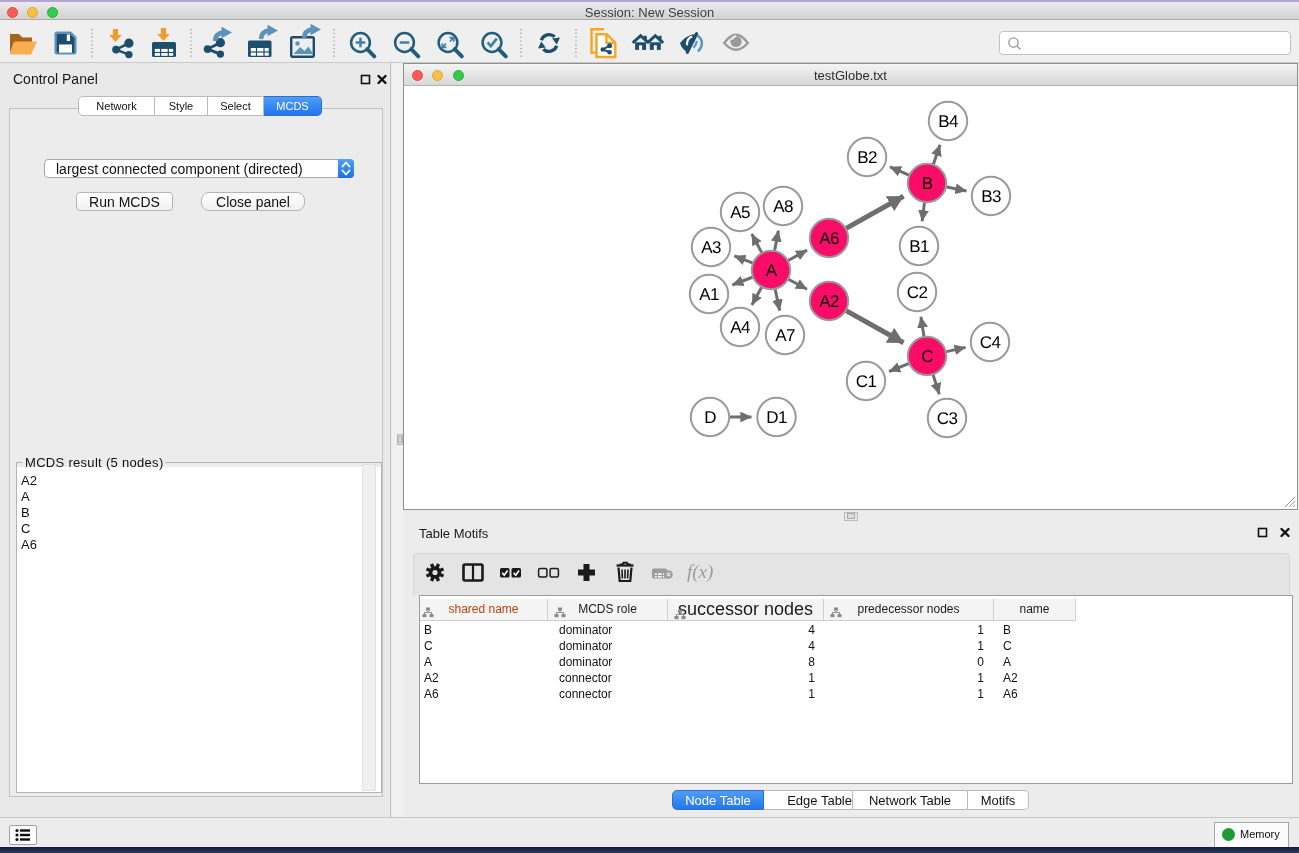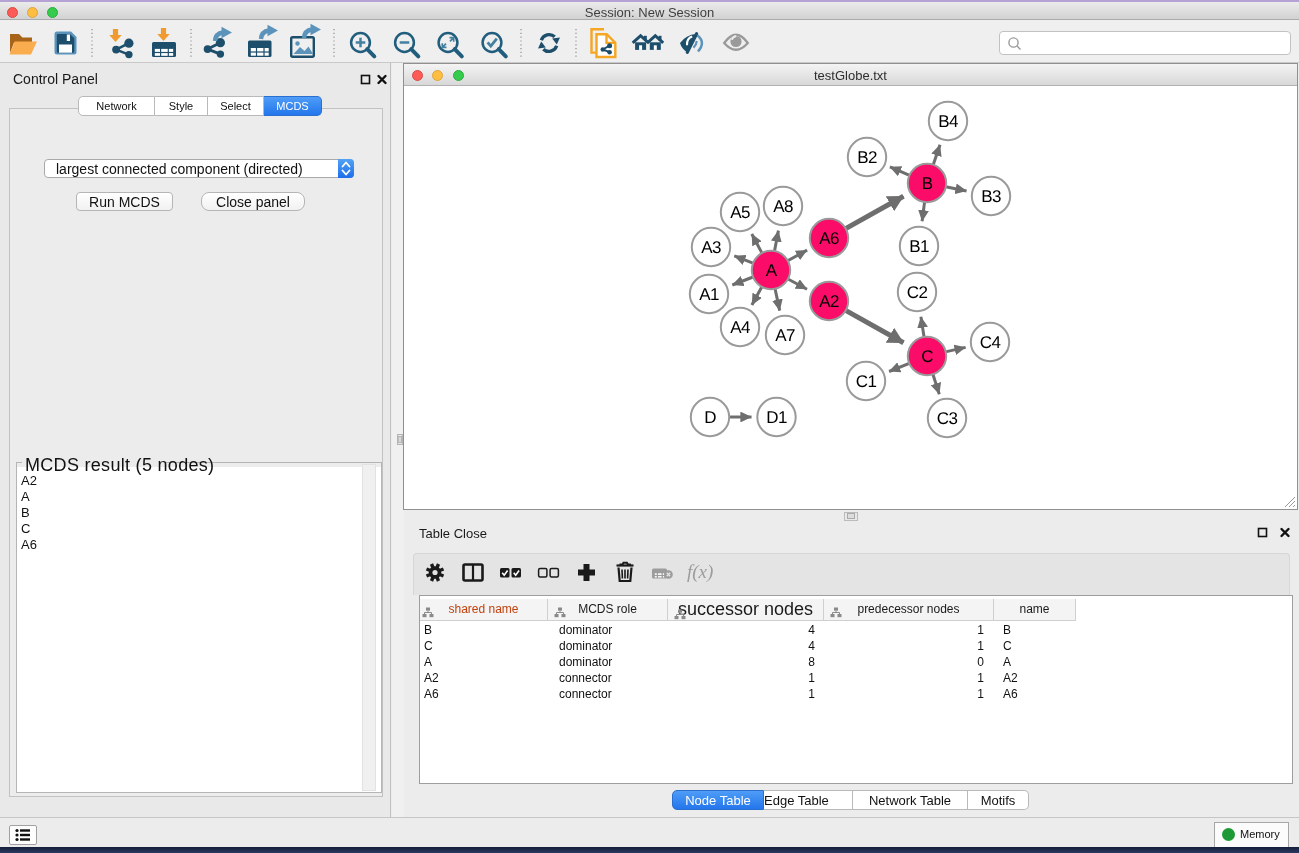--- a/index.html
+++ b/index.html
@@ -148,21 +148,21 @@
   <div class="abs" style="left:76px;top:129px;width:97px;height:19px;background:linear-gradient(#ffffff,#f1f1f1);border:1px solid #b5b5b5;border-radius:4px;text-align:center;line-height:18px;font-size:14px;color:#111;">Run MCDS</div>
   <div class="abs" style="left:201px;top:129px;width:104px;height:19px;background:linear-gradient(#ffffff,#f1f1f1);border:1px solid #b5b5b5;border-radius:8px;text-align:center;line-height:18px;font-size:14px;color:#111;">Close panel</div>
 
   <div class="abs" style="left:16px;top:399px;width:366px;height:331px;border:1px solid #b5b5b5;border-top:none;"></div>
   <div class="abs" style="left:16px;top:399px;width:6px;height:1px;background:#b5b5b5;"></div>
   <div class="abs" style="left:165px;top:399px;width:217px;height:1px;background:#b5b5b5;"></div>
   <div class="abs" style="left:17px;top:404px;width:364px;height:325px;background:#fff;">
     <div style="position:absolute;left:4px;top:6px;font-size:13px;color:#111;line-height:16px;">A2<br>A<br>B<br>C<br>A6</div>
     <div style="position:absolute;right:5px;top:-3px;bottom:1px;width:14px;background:#f0f0f0;border:1px solid #e2e2e2;"></div>
   </div>
-  <div class="abs" style="left:25px;top:392px;font-size:18px;letter-spacing:0.3px;color:#111;">MCDS result (5 nodes)</div>
+  <div class="abs" style="left:25px;top:392px;font-size:13px;letter-spacing:0.3px;color:#111;">MCDS result (5 nodes)</div>
 </div>
 
 <div class="abs" style="left:392px;top:63px;width:12px;height:754px;background:#f0f0f0;"></div>
 <svg class="abs" style="left:397px;top:434px;" width="6" height="11" viewBox="0 0 6 11">
     <rect x="0.5" y="0.5" width="5" height="10" fill="#e6e6e6" stroke="#b5b5b5"></rect>
     <rect x="1.2" y="2.5" width="3.4" height="6" fill="#d8d8d8" stroke="#adadad" stroke-width="0.8"></rect>
   </svg>
 
 <div class="abs" style="left:403px;top:63px;width:895px;height:447px;background:#fff;border:1px solid #909090;">
   <div class="abs" style="left:0;top:0;right:0;height:22px;background:linear-gradient(#f4f4f4,#d8d8d8);border-bottom:1px solid #b2b2b2;">
@@ -245,21 +245,21 @@
   <svg class="abs" style="right:1px;bottom:1px;" width="12" height="12" viewBox="0 0 12 12">
       <path d="M11 1 L1 11 M11 5 L5 11 M11 9 L9 11" stroke="#9a9a9a" stroke-width="1"></path>
     </svg>
 </div>
 <svg class="abs" style="left:844px;top:512px;" width="14" height="9" viewBox="0 0 14 9">
     <rect x="0.5" y="0.5" width="13" height="8" fill="#e8e8e8" stroke="#bbb"></rect>
     <rect x="3.5" y="1.5" width="7" height="5" fill="#ddd" stroke="#aaa"></rect>
   </svg>
 
 <div class="abs" style="left:404px;top:522px;width:895px;height:295px;background:#ececec;">
-  <div class="abs" style="left:15px;top:4px;font-size:13px;color:#1a1a1a;">Table Close</div>
+  <div class="abs" style="left:15px;top:4px;font-size:13px;color:#1a1a1a;">Table Motifs</div>
   <svg class="abs" style="left:853px;top:5px;" width="34" height="12" viewBox="0 0 34 12">
     <rect x="1.5" y="1.5" width="8" height="8" fill="none" stroke="#111" stroke-width="1.6"></rect>
     <path d="M24.5 2 L31.5 9 M31.5 2 L24.5 9" stroke="#111" stroke-width="2.4" stroke-linecap="round"></path>
   </svg>
   <div class="abs" style="left:9px;top:31px;width:877px;height:42px;background:#e4e4e4;border:1px solid #d6d6d6;border-bottom:none;border-radius:4px 4px 0 0;"></div>
   <svg class="abs" style="left:9px;top:31px;" width="330" height="42" viewBox="0 0 330 42">
 <line x1="24.9" y1="20.7" x2="30.5" y2="23.0" stroke="#1a1a1a" stroke-width="3.4"></line>
       <line x1="23.2" y1="22.4" x2="25.5" y2="28.0" stroke="#1a1a1a" stroke-width="3.4"></line>
       <line x1="20.8" y1="22.4" x2="18.5" y2="28.0" stroke="#1a1a1a" stroke-width="3.4"></line>
       <line x1="19.1" y1="20.7" x2="13.5" y2="23.0" stroke="#1a1a1a" stroke-width="3.4"></line>
@@ -361,21 +361,21 @@
 <div style="position:absolute;left:0;top:90px;width:872px;height:16px;font-size:12px;color:#111;line-height:16px;">
 <span style="position:absolute;left:4px;">A6</span>
 <span style="position:absolute;left:139px;">connector</span>
 <span style="position:absolute;left:248px;width:147px;text-align:right;">1</span>
 <span style="position:absolute;left:404px;width:160px;text-align:right;">1</span>
 <span style="position:absolute;left:583px;">A6</span>
 </div>
   </div>
   <div class="abs" style="left:268px;top:268px;height:20px;display:flex;font-size:13px;">
     <div style="width:92px;background:linear-gradient(#4f9df7,#2376ec);border:1px solid #2a6fd0;border-radius:5px 0 0 5px;text-align:center;line-height:19px;color:#fff;">Node Table</div>
-    <div style="width:89px;background:#fff;border:1px solid #b9b9b9;border-left:none;text-align:left;line-height:19px;color:#111;">Edge Table</div>
+    <div style="width:89px;background:#fff;border:1px solid #b9b9b9;border-left:none;text-align:right;line-height:19px;color:#111;">Edge Table</div>
     <div style="width:115px;background:#fff;border:1px solid #b9b9b9;border-left:none;text-align:center;line-height:19px;color:#111;">Network Table</div>
     <div style="width:61px;background:#fff;border:1px solid #b9b9b9;border-left:none;border-radius:0 5px 5px 0;text-align:center;line-height:19px;color:#111;">Motifs</div>
   </div>
 </div>
 
 <div class="abs" style="left:0;top:817px;width:1299px;height:30px;background:#ececec;border-top:1px solid #c6c6c6;">
   <div class="abs" style="left:9px;top:7px;width:28px;height:20px;background:#fdfdfd;border:1px solid #a0a0a0;border-radius:2px;">
     <svg width="16" height="14" style="position:absolute;left:5px;top:2px;" viewBox="0 0 16 14">
       <circle cx="2" cy="2.5" r="1.6" fill="#111"></circle>
         <circle cx="2" cy="7" r="1.6" fill="#111"></circle>

